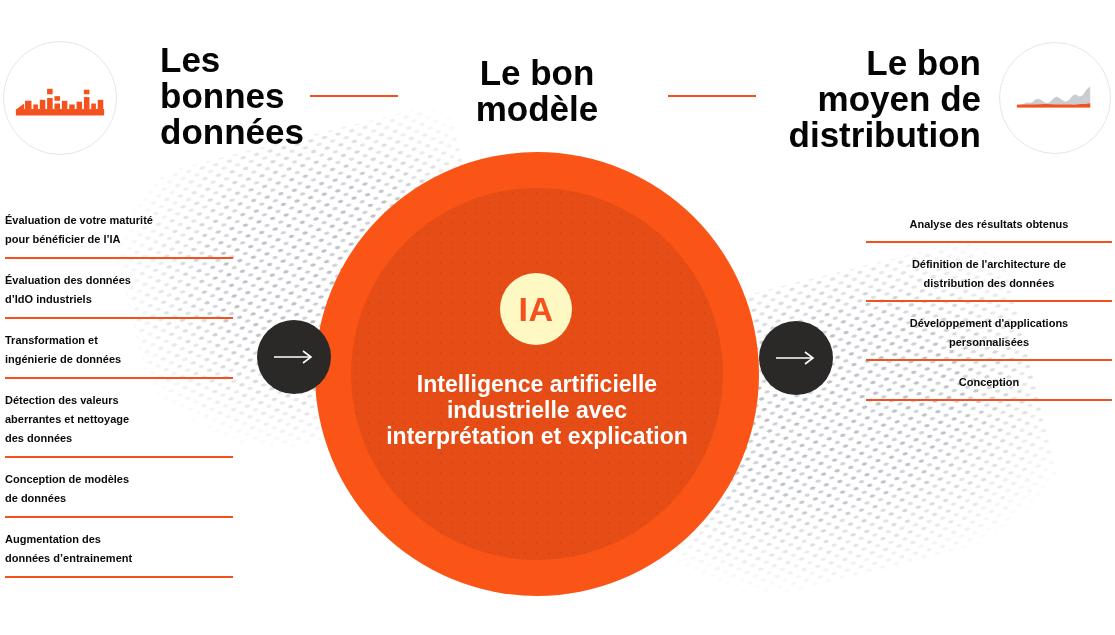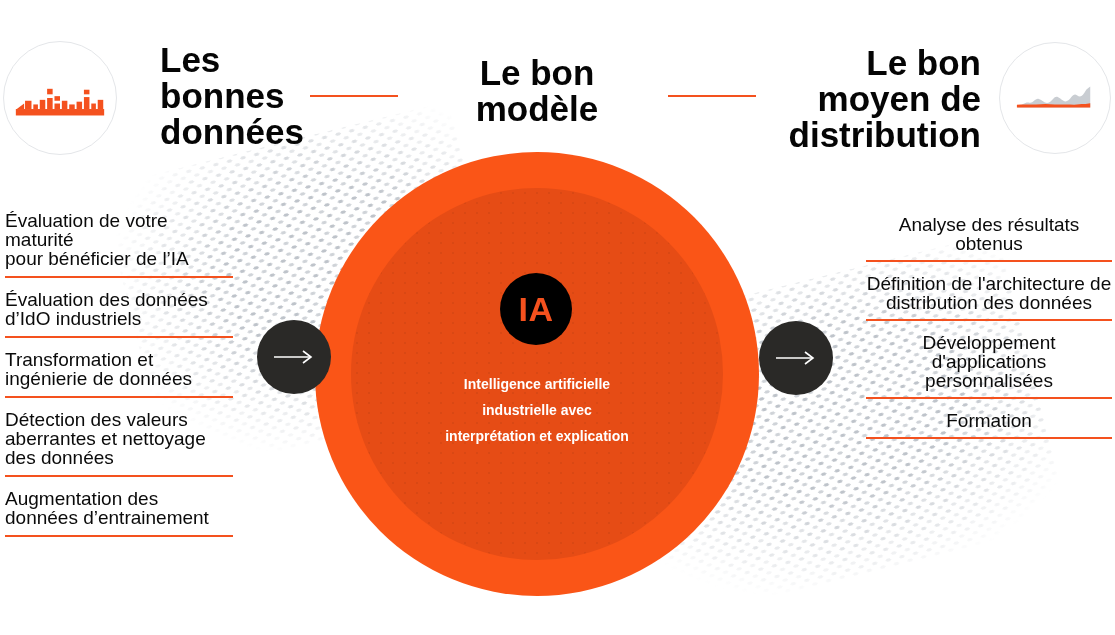--- a/index.html
+++ b/index.html
@@ -28,42 +28,42 @@
     position:absolute;left:36px;top:36px;width:372px;height:372px;border-radius:50%;
     background-image:radial-gradient(2.4px 1.4px at 50% 50%, rgba(0,0,0,.055) 65%, transparent 70%);
     background-size:12px 10px;
   }
   .dark-circle{position:absolute;width:74px;height:74px;border-radius:50%;z-index:3;
     display:flex;align-items:center;justify-content:center;}
   .dark-circle.left{left:257px;top:320px;}
   .dark-circle.right{left:759px;top:321px;}
 
   .ia-badge{position:absolute;left:500px;top:273px;width:72px;height:72px;border-radius:50%;
-    background:#000000;z-index:4;display:flex;align-items:center;justify-content:center;
+    background:#fef9c3;z-index:4;display:flex;align-items:center;justify-content:center;
     font-weight:bold;font-size:34px;letter-spacing:.5px;}
   .center-desc{position:absolute;left:377px;top:371px;width:320px;z-index:4;
-    color:#ffffff;font-weight:bold;font-size:14px;line-height:26px;text-align:center;white-space:pre-line;}
+    color:#ffffff;font-weight:bold;font-size:23px;line-height:26px;text-align:center;white-space:pre-line;}
 
   
   .icon-circle{position:absolute;border-radius:50%;background:#ffffff;border:1px solid #e4e6e9;
     display:flex;align-items:center;justify-content:center;z-index:5;}
   .icon-circle.left{left:3px;top:41px;width:112px;height:112px;}
   .icon-circle.right{left:999px;top:42px;width:110px;height:110px;}
 
   .heading{position:absolute;font-weight:bold;font-size:35px;line-height:36px;white-space:pre-line;z-index:5;color:#050505;}
   .heading.left{left:160px;top:42px;width:200px;text-align:left;}
   .heading.center{left:447px;top:55px;width:180px;text-align:center;}
   .heading.right{left:760px;top:45px;width:221px;text-align:right;}
 
   .h-divider{position:absolute;top:95px;height:2px;z-index:5;}
   .h-divider.a{left:310px;width:88px;}
   .h-divider.b{left:668px;width:88px;}
 
   
-  .list{position:absolute;z-index:5;font-weight:normal;font-size:19px;line-height:19px;}
+  .list{position:absolute;z-index:5;font-weight:bold;font-size:11px;line-height:19px;}
   .list .item{white-space:pre-line;padding:12px 0 8px 0;}
   .list-left{left:5px;top:207px;width:228px;text-align:left;}
   .list-left .item:first-child{padding-top:4px;}
   .list-right{left:866px;top:215px;width:246px;text-align:center;}
   .list-right .item{padding:12px 0 7px 0;}
   .list-right .item:first-child{padding-top:0;}
 </style>
 </head>
 <body>
 
@@ -140,26 +140,28 @@
   <div class="list list-left">
     <div class="item" style="border-bottom: 2px solid rgb(244, 81, 30);">Évaluation de votre maturité
 pour bénéficier de l’IA</div>
     <div class="item" style="border-bottom: 2px solid rgb(244, 81, 30);">Évaluation des données
 d’IdO industriels</div>
     <div class="item" style="border-bottom: 2px solid rgb(244, 81, 30);">Transformation et
 ingénierie de données</div>
     <div class="item" style="border-bottom: 2px solid rgb(244, 81, 30);">Détection des valeurs
 aberrantes et nettoyage
 des données</div>
+    <div class="item" style="border-bottom: 2px solid rgb(244, 81, 30);">Conception de modèles
+de données</div>
     <div class="item" style="border-bottom: 2px solid rgb(244, 81, 30);">Augmentation des
 données d’entrainement</div>
   </div>
 
   <div class="list list-right">
     <div class="item" style="border-bottom: 2px solid rgb(244, 81, 30);">Analyse des résultats obtenus</div>
     <div class="item" style="border-bottom: 2px solid rgb(244, 81, 30);">Définition de l'architecture de
 distribution des données</div>
     <div class="item" style="border-bottom: 2px solid rgb(244, 81, 30);">Développement d'applications
 personnalisées</div>
-    <div class="item" style="border-bottom: 2px solid rgb(244, 81, 30);">Formation</div>
+    <div class="item" style="border-bottom: 2px solid rgb(244, 81, 30);">Conception</div>
   </div>
 
 </div>
 
 </body></html>

